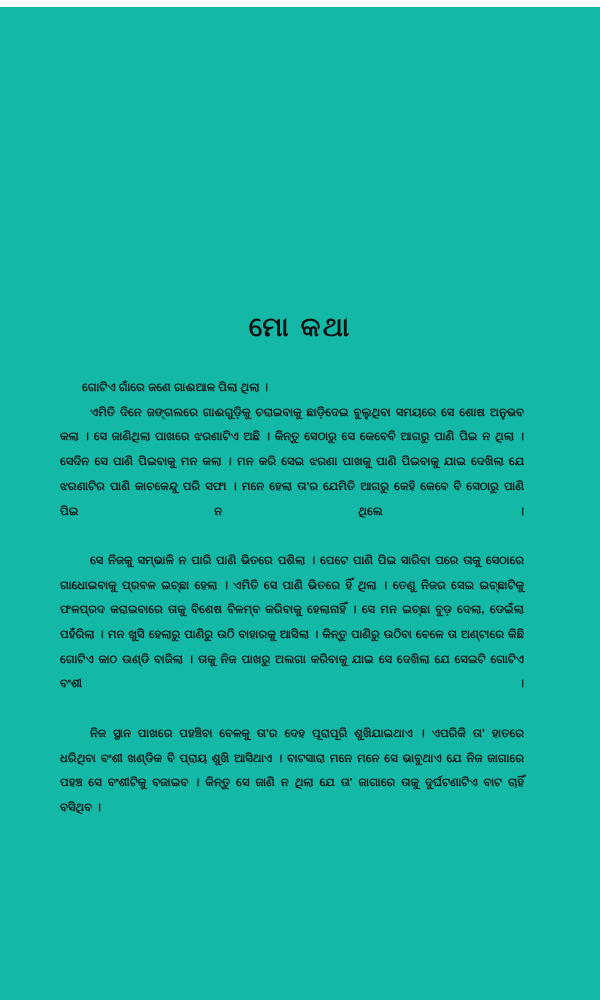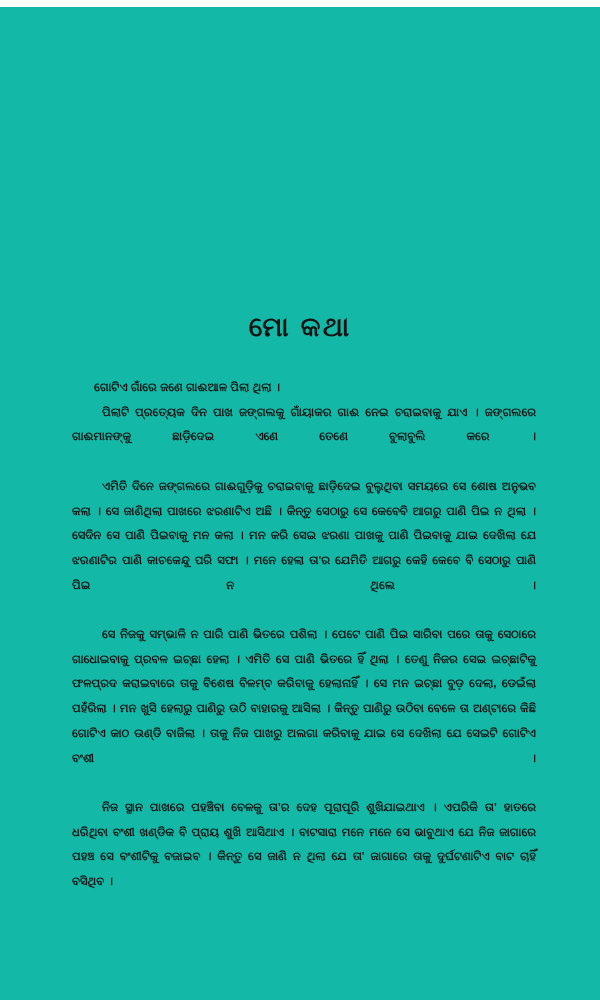--- a/index.html
+++ b/index.html
@@ -37,21 +37,21 @@
     color: #101010;
     font-weight: 700;
     letter-spacing: 2.2px;
     font-family: "Liberation Sans", "DejaVu Sans", sans-serif;
   }
 
   
   #body-block {
     position: absolute;
     top: 368px;
-    left: 72px;
+    left: 60px;
     width: 464px;
   }
 
   .para {
     margin: 0 0 0 0;
     padding: 0;
     text-align: justify;
     text-justify: inter-word;
     text-indent: 30px;
     font-size: 11.6px;
@@ -89,21 +89,20 @@
 <div id="page" style="background: #14b8a6; margin-top: 7px;">
 
   <div id="title-block">
     <h1 id="page-title" style="color: rgb(20, 20, 20);">ମୋ କଥା</h1>
   </div>
 
   <div id="body-block">
 
     <p id="opening-line" class="no-stretch" style="color: rgb(20, 20, 20);">ଗୋଟିଏ ଗାଁରେ  ଜଣେ ଗାଈଆଳ ପିଲା ଥିଲା ।</p>
 
-    <p class="para" style="color: rgb(20, 20, 20);">ପିଲାଟି ପ୍ରତ୍ୟେକ ଦିନ ପାଖ ଜଙ୍ଗଲକୁ ଗାଁୟାକର ଗାଈ ନେଇ ଚରାଇବାକୁ ଯାଏ । ଜଙ୍ଗଲରେ ଗାଈମାନଙ୍କୁ ଛାଡ଼ିଦେଇ ଏଣେ ତେଣେ ବୁଲାବୁଲି କରେ ।</p>
 
     <p class="para" style="color: rgb(20, 20, 20);">ଏମିତି ଦିନେ ଜଙ୍ଗଲରେ ଗାଈଗୁଡ଼ିକୁ ଚରାଇବାକୁ ଛାଡ଼ିଦେଇ ବୁଲୁଥିବା ସମୟରେ ସେ ଶୋଷ ଅନୁଭବ କଲା । ସେ ଜାଣିଥିଲା ପାଖରେ ଝରଣାଟିଏ ଅଛି । କିନ୍ତୁ ସେଠାରୁ ସେ କେବେବି ଆଗରୁ ପାଣି ପିଇ ନ ଥିଲା । ସେଦିନ ସେ ପାଣି ପିଇବାକୁ ମନ କଲା । ମନ କରି ସେଇ ଝରଣା ପାଖକୁ ପାଣି ପିଇବାକୁ ଯାଇ ଦେଖିଲା ଯେ ଝରଣାଟିର ପାଣି କାଚକେନ୍ଦୁ ପରି ସଫା । ମନେ ହେଲା ତା'ର ଯେମିତି ଆଗରୁ କେହି କେବେ ବି ସେଠାରୁ ପାଣି ପିଇ ନ ଥିଲେ ।</p>
 
     <p class="para" style="color: rgb(20, 20, 20);">ସେ ନିଜକୁ ସମ୍ଭାଳି ନ ପାରି ପାଣି ଭିତରେ ପଶିଲା । ପେଟେ ପାଣି ପିଇ ସାରିବା ପରେ ତାକୁ ସେଠାରେ ଗାଧୋଇବାକୁ ପ୍ରବଳ ଇଚ୍ଛା ହେଲା । ଏମିତି ସେ ପାଣି ଭିତରେ ହିଁ ଥିଲା । ତେଣୁ ନିଜର ସେଇ ଇଚ୍ଛାଟିକୁ ଫଳପ୍ରଦ କରାଇବାରେ ତାକୁ ବିଶେଷ ବିଳମ୍ବ କରିବାକୁ ହେଲାନାହିଁ । ସେ ମନ ଇଚ୍ଛା ବୁଡ଼ ଦେଲା, ଡେଇଁଲା ପହଁରିଲା । ମନ ଖୁସି ହେଲାରୁ ପାଣିରୁ ଉଠି ବାହାରକୁ ଆସିଲା । କିନ୍ତୁ ପାଣିରୁ ଉଠିବା ବେଳେ ତା ଅଣ୍ଟାରେ କିଛି ଗୋଟିଏ କାଠ ଉଣ୍ଡି ବାଜିଲା । ତାକୁ ନିଜ ପାଖରୁ ଅଲଗା କରିବାକୁ ଯାଇ ସେ ଦେଖିଲା ଯେ ସେଇଟି ଗୋଟିଏ ବଂଶୀ ।</p>
 
 
     <p class="para no-stretch" style="color: rgb(20, 20, 20);">ନିଜ ସ୍ଥାନ ପାଖରେ ପହଞ୍ଚିବା ବେଳକୁ ତା'ର ଦେହ ପୂରାପୂରି ଶୁଖିଯାଇଥାଏ । ଏପରିକି ତା' ହାତରେ ଧରିଥିବା ବଂଶୀ ଖଣ୍ଡିକ ବି ପ୍ରାୟ ଶୁଖି ଆସିଥାଏ । ବାଟସାରା ମନେ ମନେ ସେ ଭାବୁଥାଏ ଯେ ନିଜ ଜାଗାରେ ପହଞ୍ଚ ସେ ବଂଶୀଟିକୁ ବଜାଇବ । କିନ୍ତୁ ସେ ଜାଣି ନ ଥିଲା ଯେ ତା' ଜାଗାରେ ତାକୁ ଦୁର୍ଘଟଣାଟିଏ ବାଟ ଚାହିଁ ବସିଥିବ ।</p>
 
   </div>
 </div>

